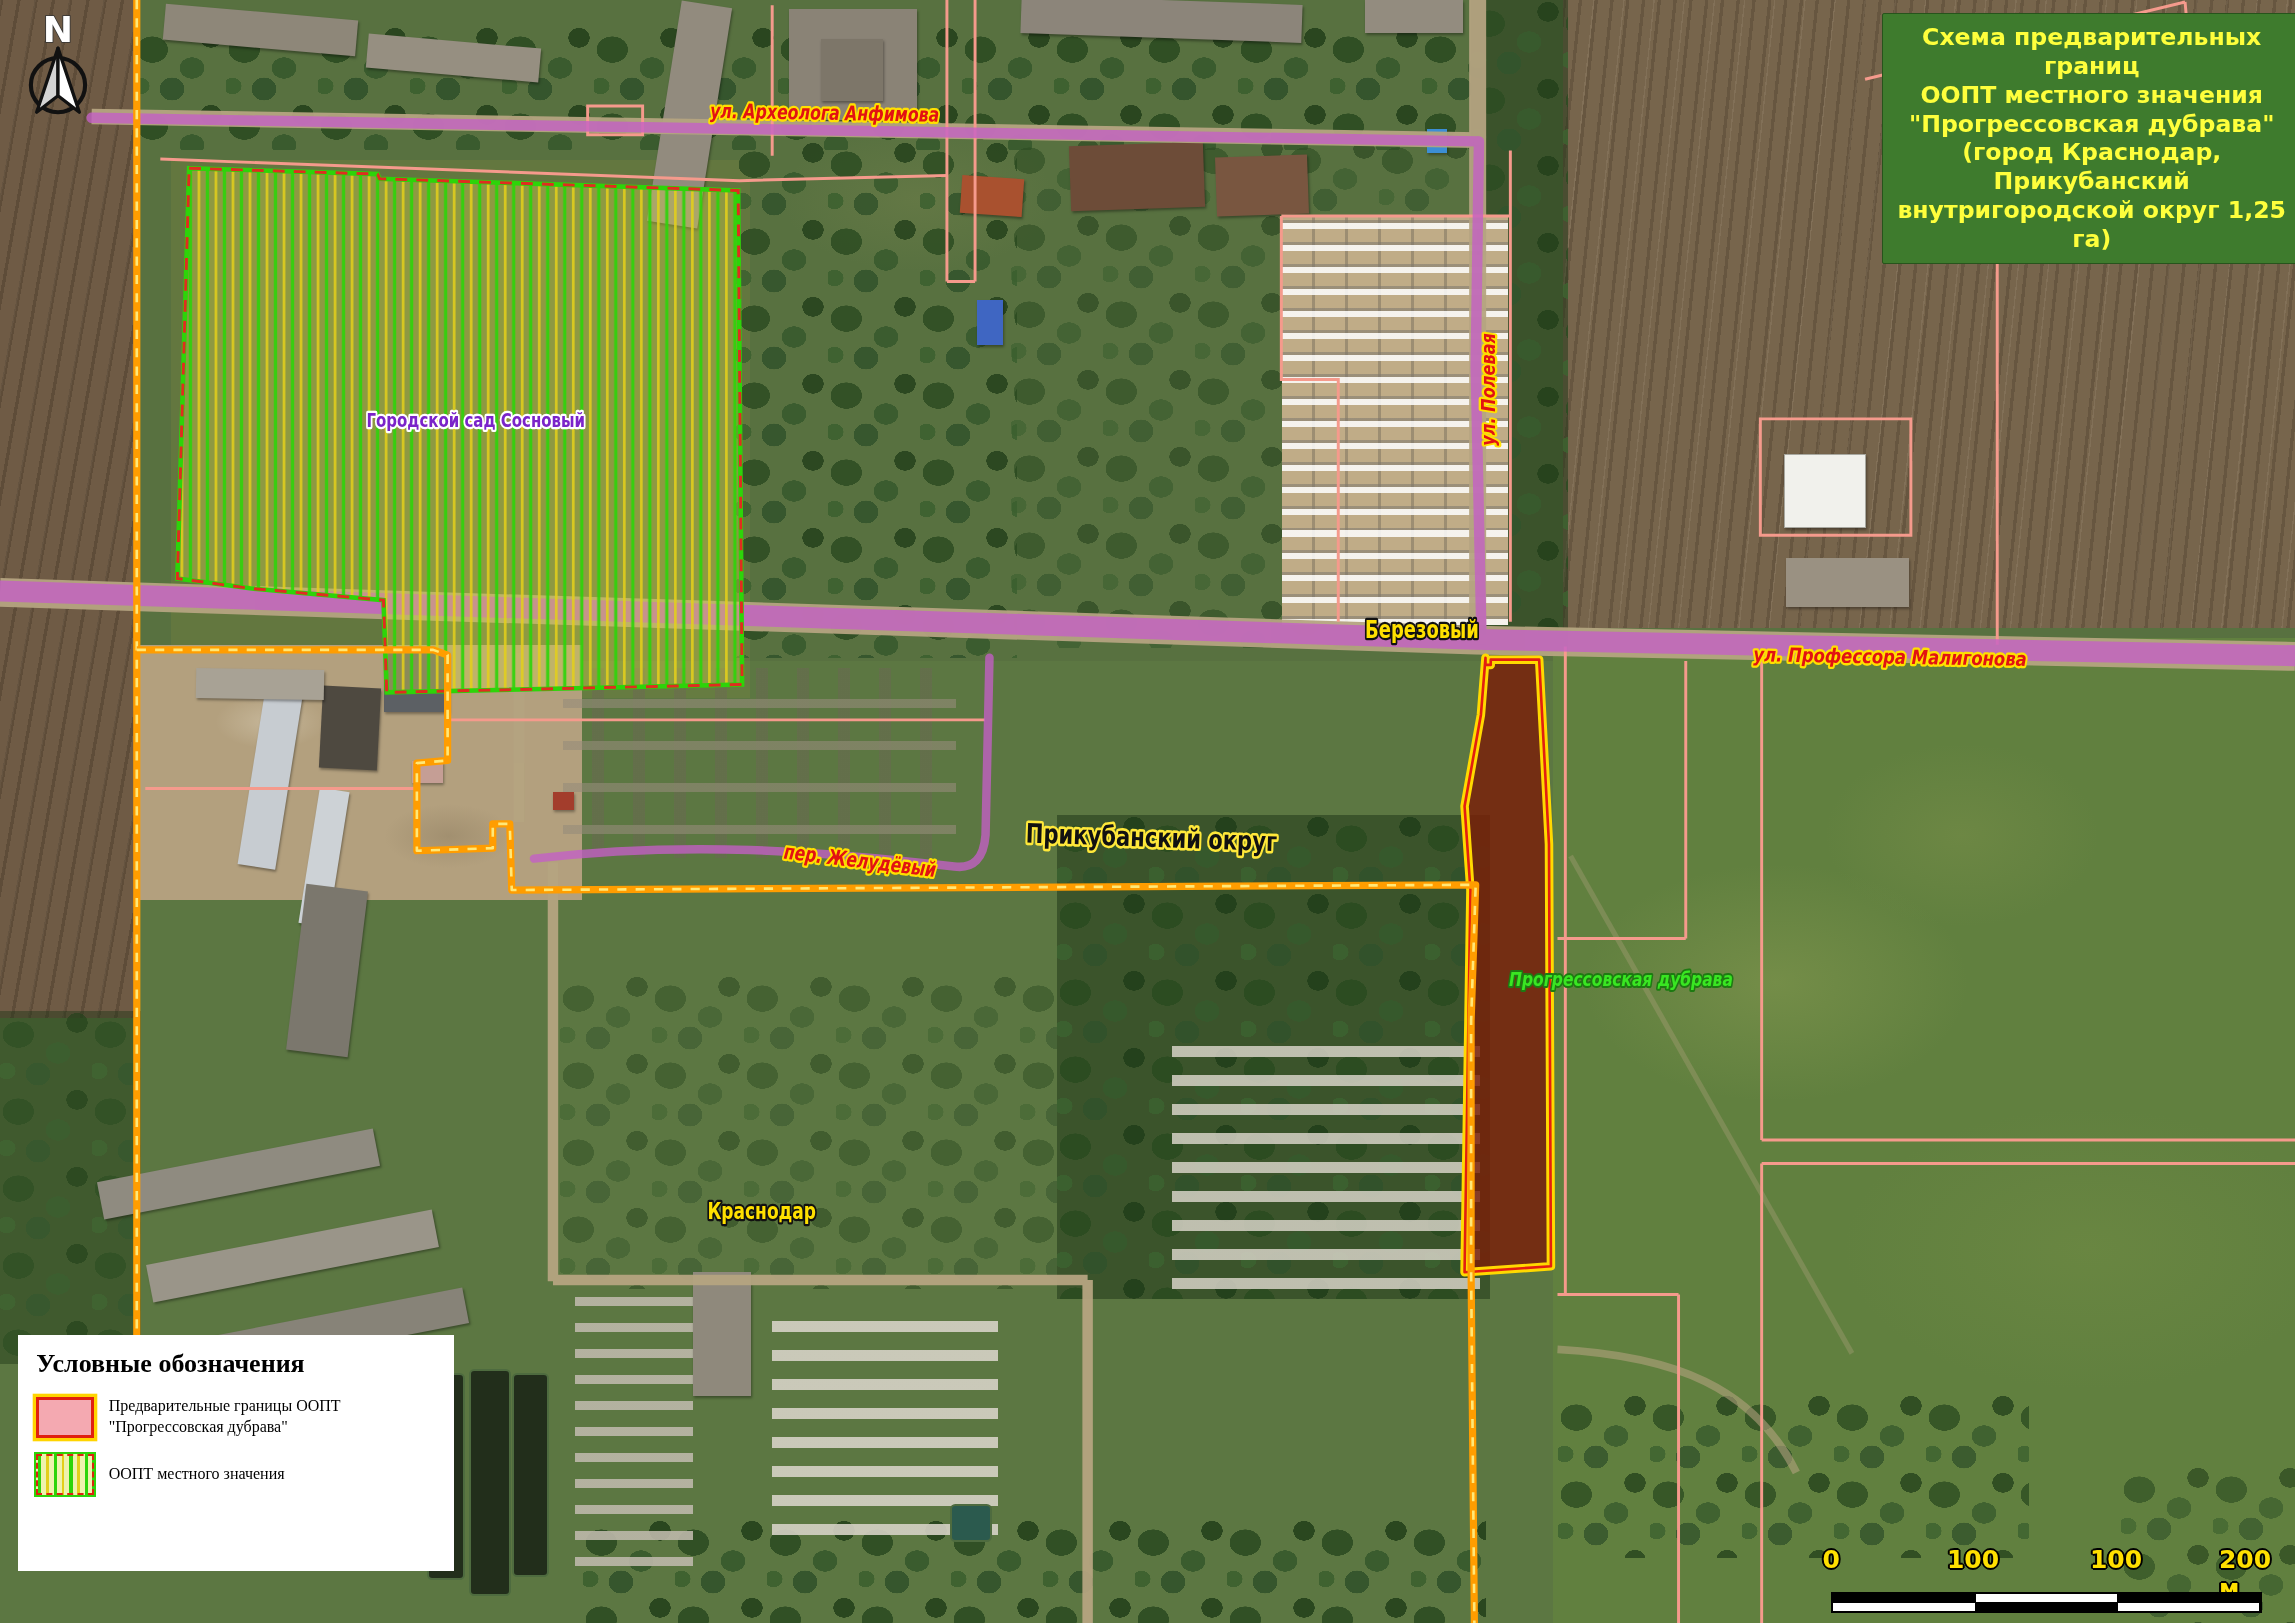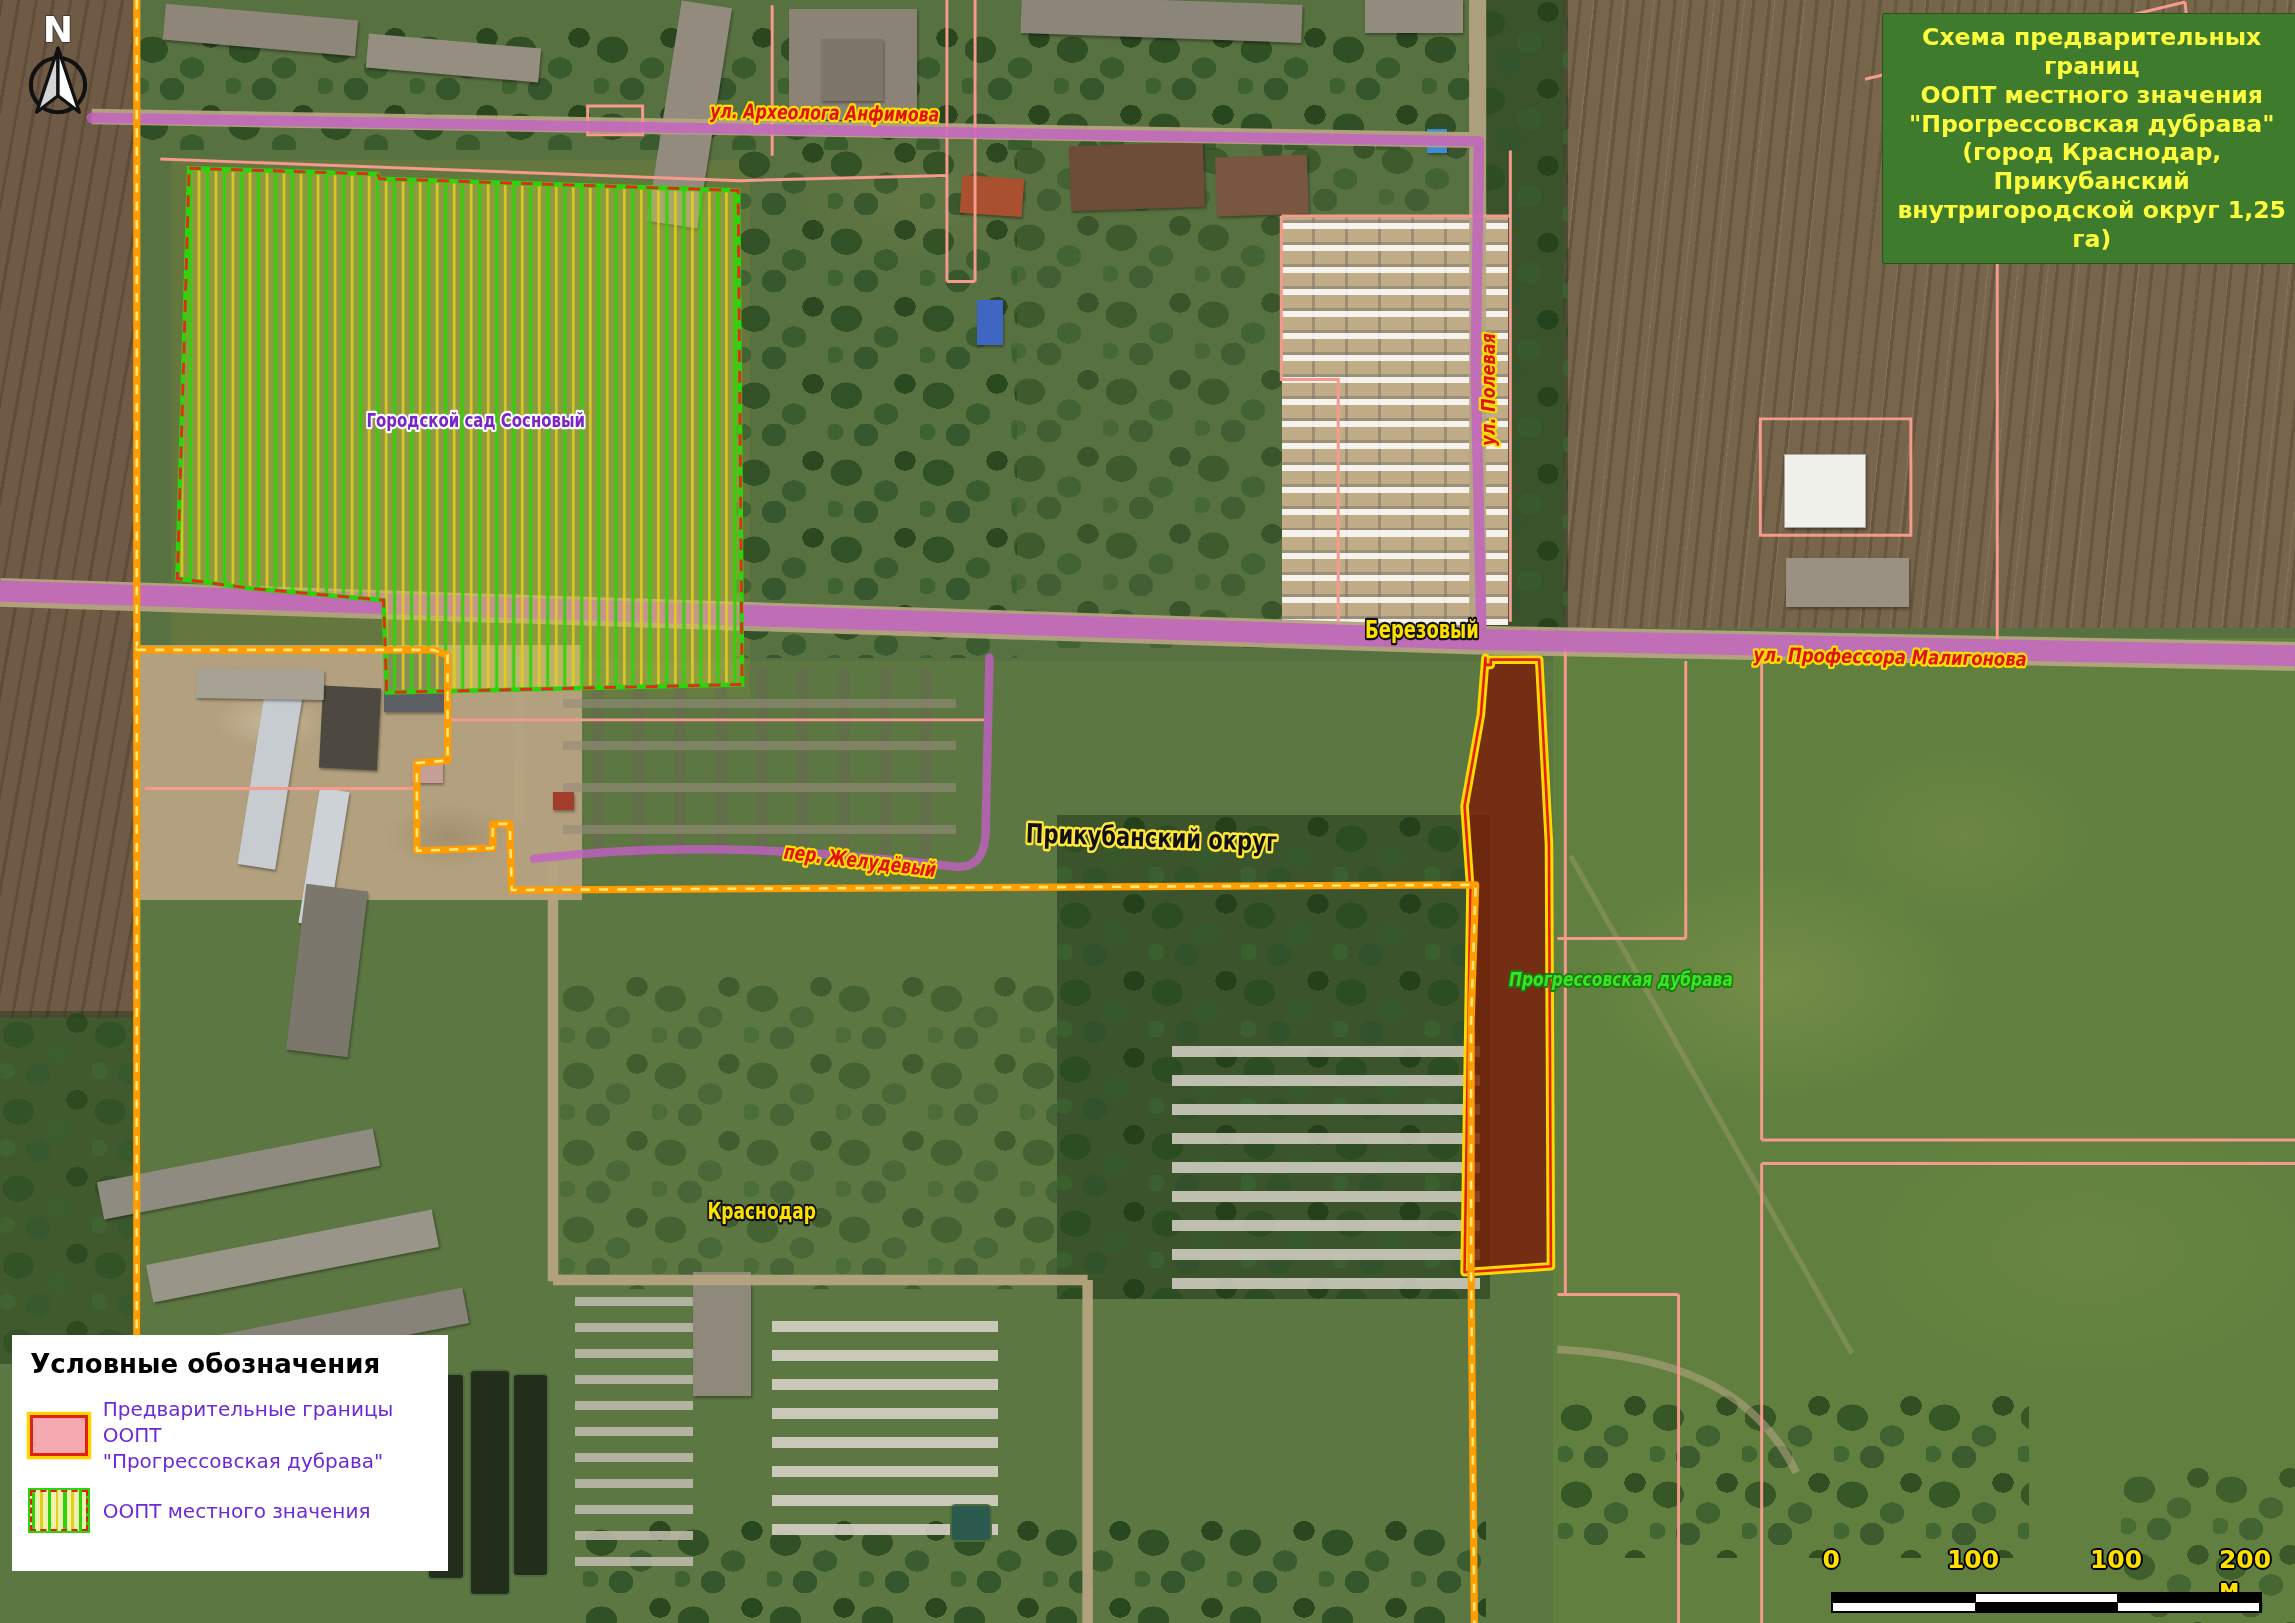--- a/index.html
+++ b/index.html
@@ -27,25 +27,25 @@
   .housegrid{background-image:
     repeating-linear-gradient(0deg,transparent 0 23.6px,rgba(150,140,122,.75) 23.6px 33px,transparent 33px 42px),
     repeating-linear-gradient(90deg,transparent 0 29px,rgba(110,100,88,.5) 29px 41px);opacity:.8;}
   .rows-white{background-image:repeating-linear-gradient(0deg,#d6d2c6 0 10.5px,rgba(0,0,0,0) 10.5px 29px);}
   .rows-grey{background-image:repeating-linear-gradient(0deg,#bdb8aa 0 9.2px,rgba(0,0,0,0) 9.2px 26px);}
   .bld{position:absolute;box-shadow:1.3px 2px 2.6px rgba(0,0,0,.35);}
   .pond{position:absolute;background:#222e1b;border:2.6px solid #4e6b3f;border-radius:5.2px;}
   
   .titlebox{position:absolute;left:1882px;top:13px;width:407px;background:#3e7b2d;border:0.7px solid #27541c;border-radius:2px;
     color:#feff3c;font-size:23.6px;font-weight:bold;line-height:1.22;text-align:center;white-space:pre-line;padding:9.2px 5.2px;}
-  .legend{position:absolute;left:12px;top:1335px;width:436px;height:236px;background:#fff;box-sizing:border-box;padding:14.4px 18.3px;overflow:hidden;}
+  .legend{position:absolute;left:18px;top:1335px;width:436px;height:236px;background:#fff;box-sizing:border-box;padding:14.4px 18.3px;overflow:hidden;font-family:Liberation Serif, serif;}
   .legend h1{font-size:26px;margin:0 0 17px 0;color:#000;font-weight:bold;}
   .lrow{display:flex;align-items:center;gap:14.4px;margin-bottom:15.7px;}
   .lrow .sym{flex:0 0 58px;height:41px;box-sizing:border-box;}
-  .lrow .ltxt{font-size:20px;color:#6d28d9;line-height:1.3;}
+  .lrow .ltxt{font-size:16px;color:#000000;line-height:1.3;}
   .sym1{background:#f4a9b1;border:3.9px solid #e02010;box-shadow:0 0 0 3.3px #ffd400;}
   .sym2{background:repeating-linear-gradient(90deg,#2dd409 0 3.3px,#eef2ae 3.3px 7.9px,#e3cf1b 7.9px 10.5px,#eef2ae 10.5px 15.7px);border:2.6px dashed #dd2211;outline:2.6px solid #2dd409;}
   .sym3{background:#fff;border:2.6px solid #f5a89a;}
   .scalebar{position:absolute;left:1826px;top:1545px;width:442px;height:72px;}
   .sb-lab{position:absolute;top:0;transform:translateX(-50%);font-size:25px;font-weight:bold;color:#ffe000;
     text-shadow:-2px 0 #000,2px 0 #000,0 -2px #000,0 2px #000,-1.3px -1.3px #000,1.3px 1.3px #000,-1.3px 1.3px #000,1.3px -1.3px #000;}
   .sb-bar{position:absolute;left:5.2px;top:47px;width:427px;height:17px;border:2px solid #000;display:flex;background:#000;}
   .sb-seg{flex:1 1 0;}
   .seg-a{background:linear-gradient(180deg,#000 0 52%,#fff 52% 100%);border-right:1.3px solid #000;}
   .seg-b{background:linear-gradient(180deg,#fff 0 48%,#000 48% 100%);border-right:1.3px solid #000;}

